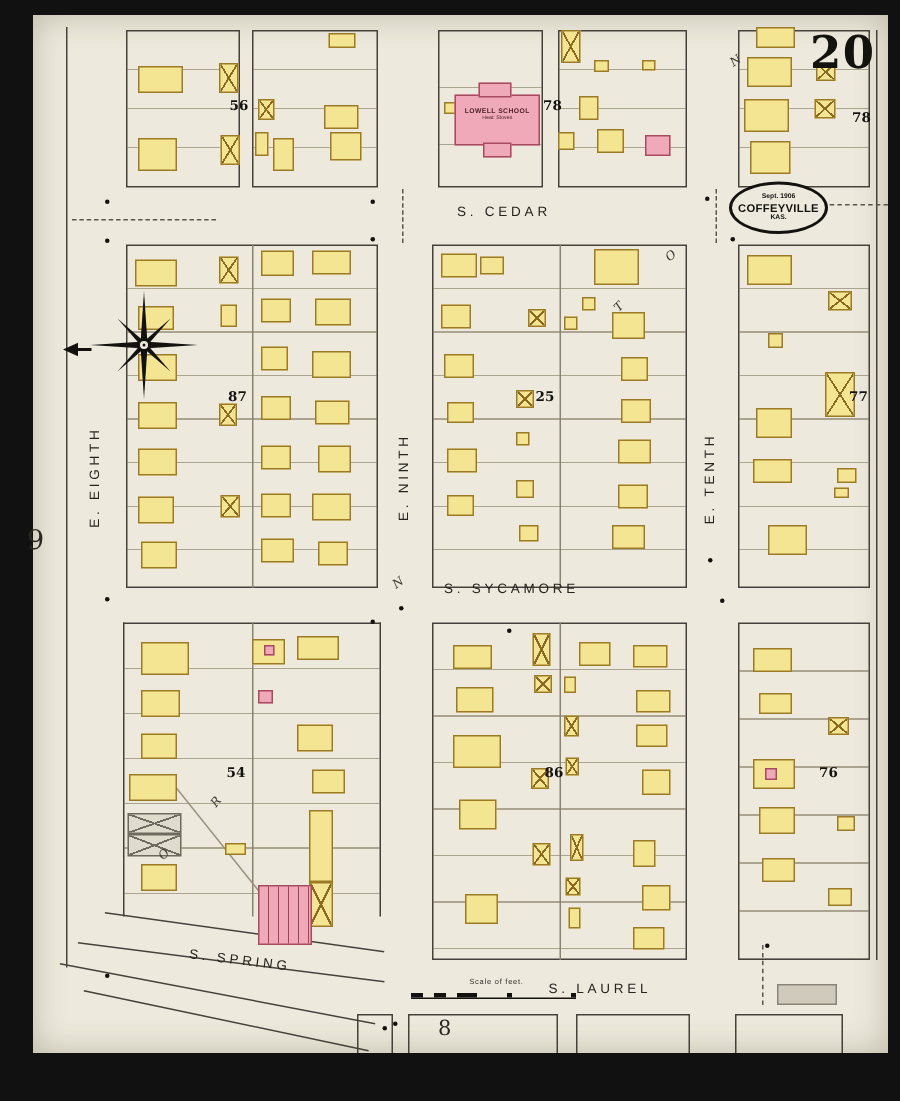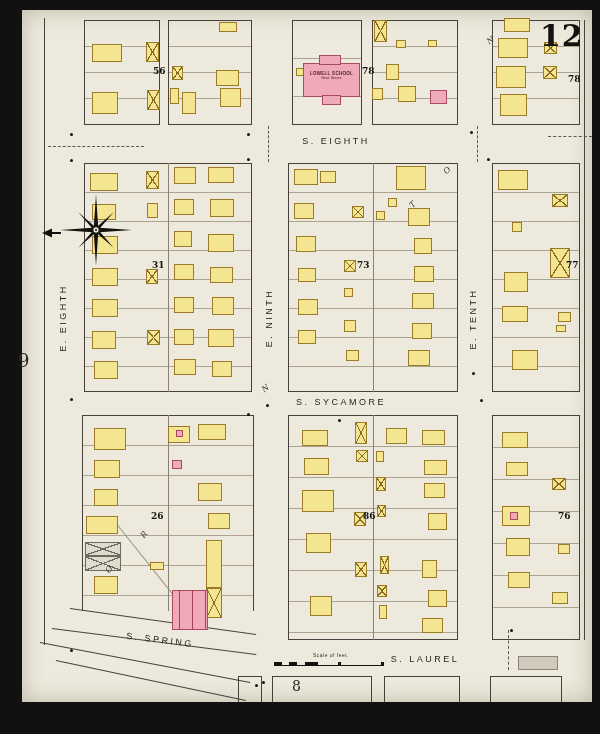--- a/index.html
+++ b/index.html
@@ -231,26 +231,26 @@
       <div class="bldg b" style="left: 510px; top: 512px; width: 8px; height: 8px;"></div>
       <div class="bldg" style="left: 506px; top: 538px; width: 24px; height: 18px;"></div>
       <div class="bldg" style="left: 558px; top: 544px; width: 12px; height: 10px;"></div>
       <div class="bldg" style="left: 508px; top: 572px; width: 22px; height: 16px;"></div>
       <div class="bldg" style="left: 552px; top: 592px; width: 16px; height: 12px;"></div>
     </div>
   <div id="marks-layer">
       <div class="bnum" style="left: 153px; top: 66px;">56</div>
       <div class="bnum" style="left: 362px; top: 66px;">78</div>
       <div class="bnum" style="left: 568px; top: 74px;">78</div>
-      <div class="bnum" style="left: 152px; top: 260px;">31</div>
-      <div class="bnum" style="left: 357px; top: 260px;">73</div>
+      <div class="bnum" style="left: 152px; top: 260px;">87</div>
+      <div class="bnum" style="left: 357px; top: 260px;">25</div>
       <div class="bnum" style="left: 566px; top: 260px;">77</div>
-      <div class="bnum" style="left: 151px; top: 511px;">26</div>
+      <div class="bnum" style="left: 151px; top: 511px;">54</div>
       <div class="bnum" style="left: 363px; top: 511px;">86</div>
-      <div class="bnum" style="left: 558px; top: 511px;">76</div>
+      <div class="bnum" style="left: 546px; top: 511px;">76</div>
       <div class="letter" style="left: 487px; top: 36px; transform: rotate(-35deg);">N</div>
       <div class="letter" style="left: 262px; top: 384px; transform: rotate(-35deg);">N</div>
       <div class="letter" style="left: 410px; top: 200px; transform: rotate(-45deg);">T</div>
       <div class="letter" style="left: 444px; top: 166px; transform: rotate(-40deg);">O</div>
       <div class="letter" style="left: 141px; top: 530px; transform: rotate(-50deg);">R</div>
       <div class="letter" style="left: 106px; top: 565px; transform: rotate(-50deg);">O</div>
       <div class="dot" style="left: 70px; top: 133px;"></div>
       <div class="dot" style="left: 247px; top: 133px;"></div>
       <div class="dot" style="left: 470px; top: 131px;"></div>
       <div class="dot" style="left: 487px; top: 158px;"></div>
@@ -280,28 +280,33 @@
     <div class="s-label">
       <span class="s-name">LOWELL SCHOOL</span>
       <span class="s-note">Heat: Stoves</span>
     </div>
   </div>
 
   <div class="factory"></div>
 
   <div class="patch"></div>
 
-  <div class="sheet-num">12</div>
+  <div class="sheet-num">20</div>
   <div class="adj-left">9</div>
   <div class="adj-bottom">8</div>
 
-
-  <div class="street" style="left:336px;top:141px">S. EIGHTH</div>
-  <div class="street" style="left:341px;top:402px">S. SYCAMORE</div>
-  <div class="street" style="left:425px;top:659px">S. LAUREL</div>
+  <div class="stamp">
+    <span class="date">Sept. 1906</span>
+    <span class="city">COFFEYVILLE</span>
+    <span class="state">KAS.</span>
+  </div>
+
+  <div class="street" style="left:336px;top:141px">S. CEDAR</div>
+  <div class="street" style="left:341px;top:392px">S. SYCAMORE</div>
+  <div class="street" style="left:400px;top:659px">S. LAUREL</div>
   <div class="street spring" style="left:160px;top:640px">S. SPRING</div>
   <div class="street vert" style="left:63px;top:318px">E. EIGHTH</div>
   <div class="street vert" style="left:269px;top:318px">E. NINTH</div>
   <div class="street vert" style="left:473px;top:319px">E. TENTH</div>
 
   <div class="scale-label">Scale of feet.</div>
   <div class="scale-bar"></div>
 
   <svg class="compass" width="76" height="76" viewBox="0 0 76 76">
     <polygon points="38,2 40.4,38 38,74 35.6,38" fill="#14120f"></polygon>

